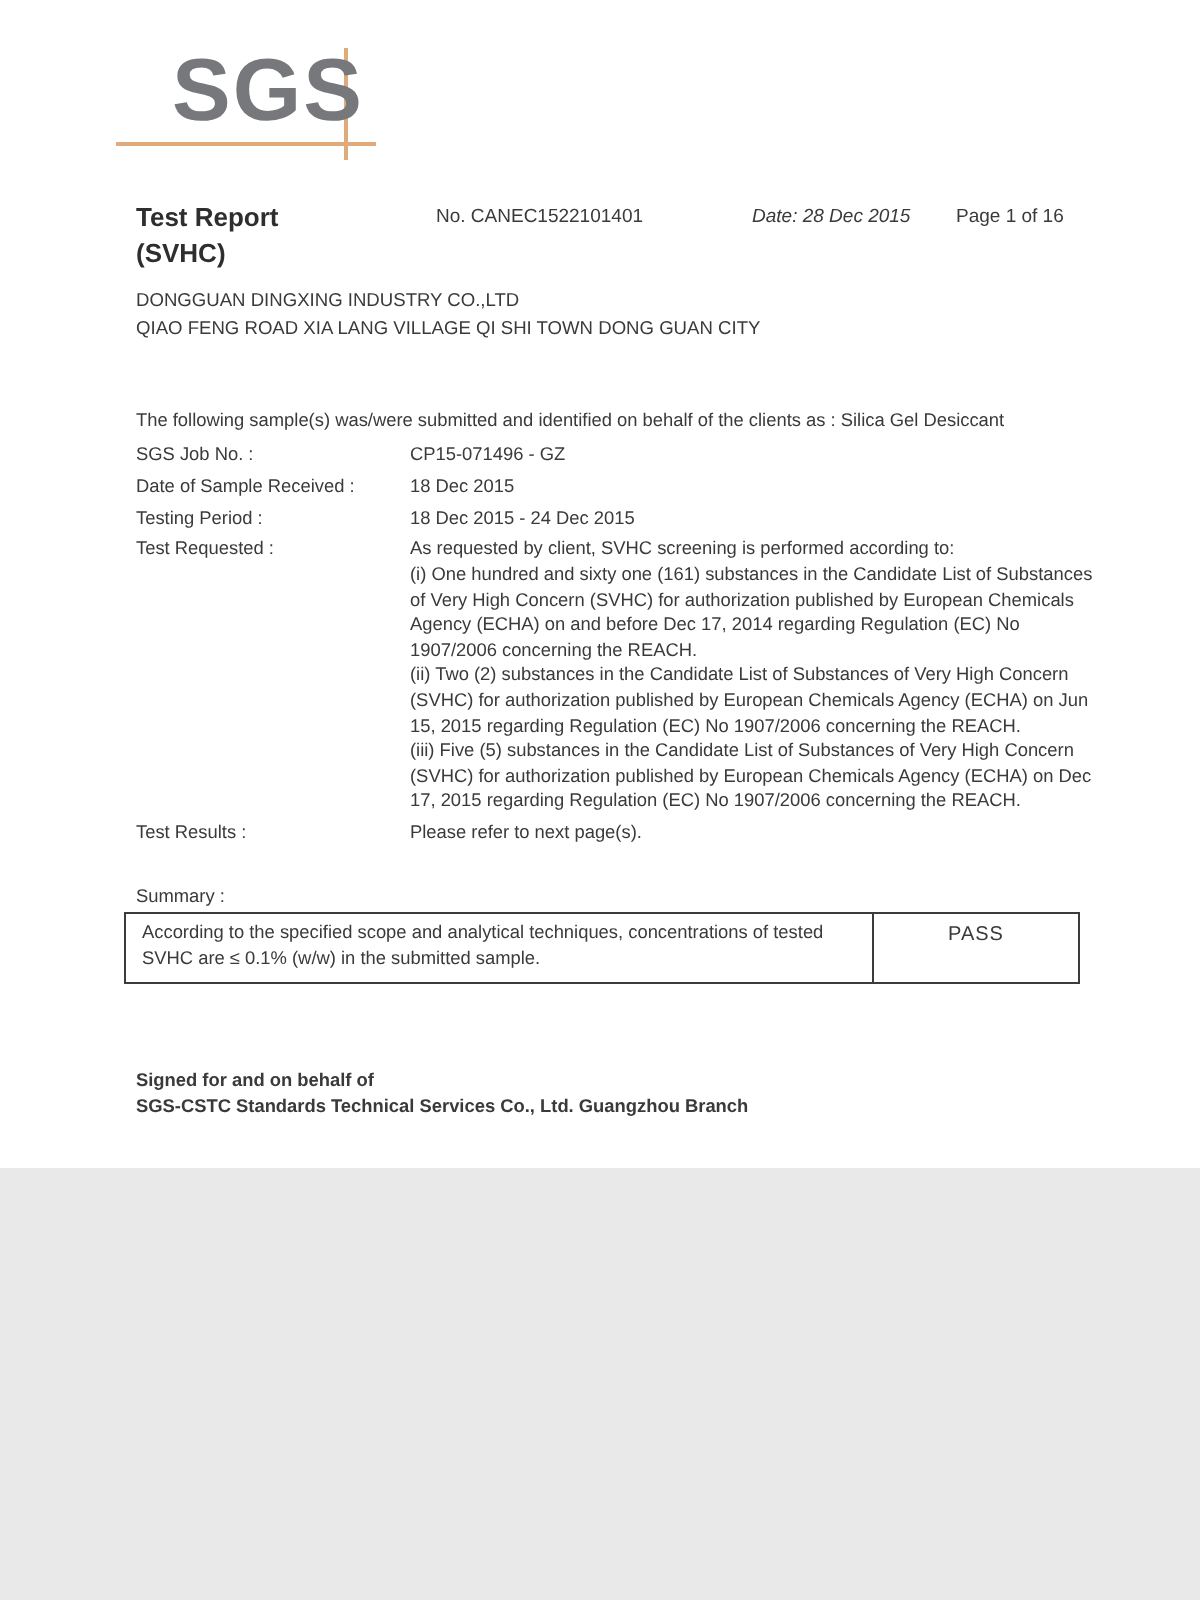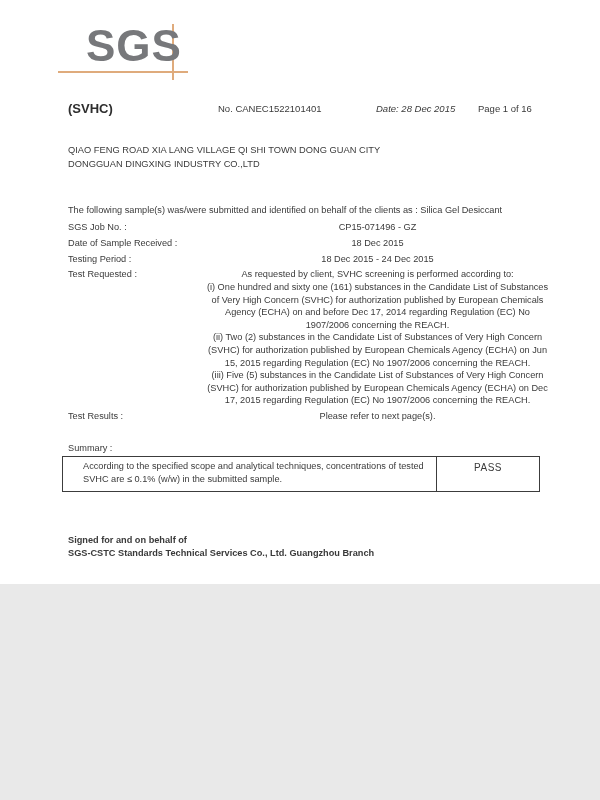--- a/index.html
+++ b/index.html
@@ -25,26 +25,26 @@
   .title-date{font-size:9.5px; width:102px; padding-top:3px;font-style:italic;}
   .title-page{font-size:9.5px; flex:1; padding-top:3px;}
   
   .client{position:absolute; left:68px; top:144px; font-size:9.3px; line-height:13.5px;}
   
   .sample{position:absolute; left:68px; top:205px; width:490px; font-size:9.2px;}
   
   .info-table{position:absolute; left:68px; top:221px; width:482px; font-size:9.2px;}
   .info-row{display:flex; margin-bottom:3.2px;}
   .info-label{width:137px; flex-shrink:0; line-height:12.6px;}
-  .info-value{flex:1; line-height:12.6px; white-space:pre-line;text-align:center;}
+  .info-value{flex:1; line-height:12.6px; white-space:pre-line;}
   
   .summary-label{position:absolute; left:68px; top:443px; font-size:9.2px;}
   .summary-box{
     position:absolute; left:62px; top:456px; width:478px; height:36px;
-    border:1.5px solid #3c3c3c; display:flex; box-sizing:border-box;padding-left:12px;
+    border:1.5px solid #3c3c3c; display:flex; box-sizing:border-box;
   }
   .summary-text{flex:1; font-size:9.2px; line-height:12.5px; padding:3px 8px;}
   .summary-result{
     width:102px; border-left:1.5px solid #3c3c3c;
     display:flex; align-items:flex-start; justify-content:center;
     font-size:10px; padding-top:5px; letter-spacing:.5px;
   }
   
   .signed{position:absolute; left:68px; top:534px; font-size:9.2px; line-height:13px;font-weight:bold;}
   .sig-area{position:absolute; left:68px; top:568px; width:200px;}
@@ -85,30 +85,31 @@
 <div class="page">
 
   <div class="logo">
     <div class="hline"></div>
     <div class="vline"></div>
     <div class="sgs">SGS</div>
   </div>
 
   <div class="titlerow">
     <div class="title-main">
+      <div>Test Report</div>
       <div>(SVHC)</div>
     </div>
     <div class="title-no">No. CANEC1522101401</div>
     <div class="title-date">Date: 28 Dec 2015</div>
     <div class="title-page">Page 1 of 16</div>
   </div>
 
   <div class="client">
+    <div>DONGGUAN DINGXING INDUSTRY CO.,LTD</div>
     <div>QIAO FENG ROAD XIA LANG VILLAGE QI SHI TOWN DONG GUAN CITY</div>
-    <div>DONGGUAN DINGXING INDUSTRY CO.,LTD</div>
   </div>
 
   <div class="sample">The following sample(s) was/were submitted and identified on behalf of the clients as : Silica Gel Desiccant</div>
 
   <div class="info-table">
     <div class="info-row">
       <div class="info-label">SGS Job No. :</div>
       <div class="info-value">CP15-071496 - GZ</div>
     </div>
     <div class="info-row">

